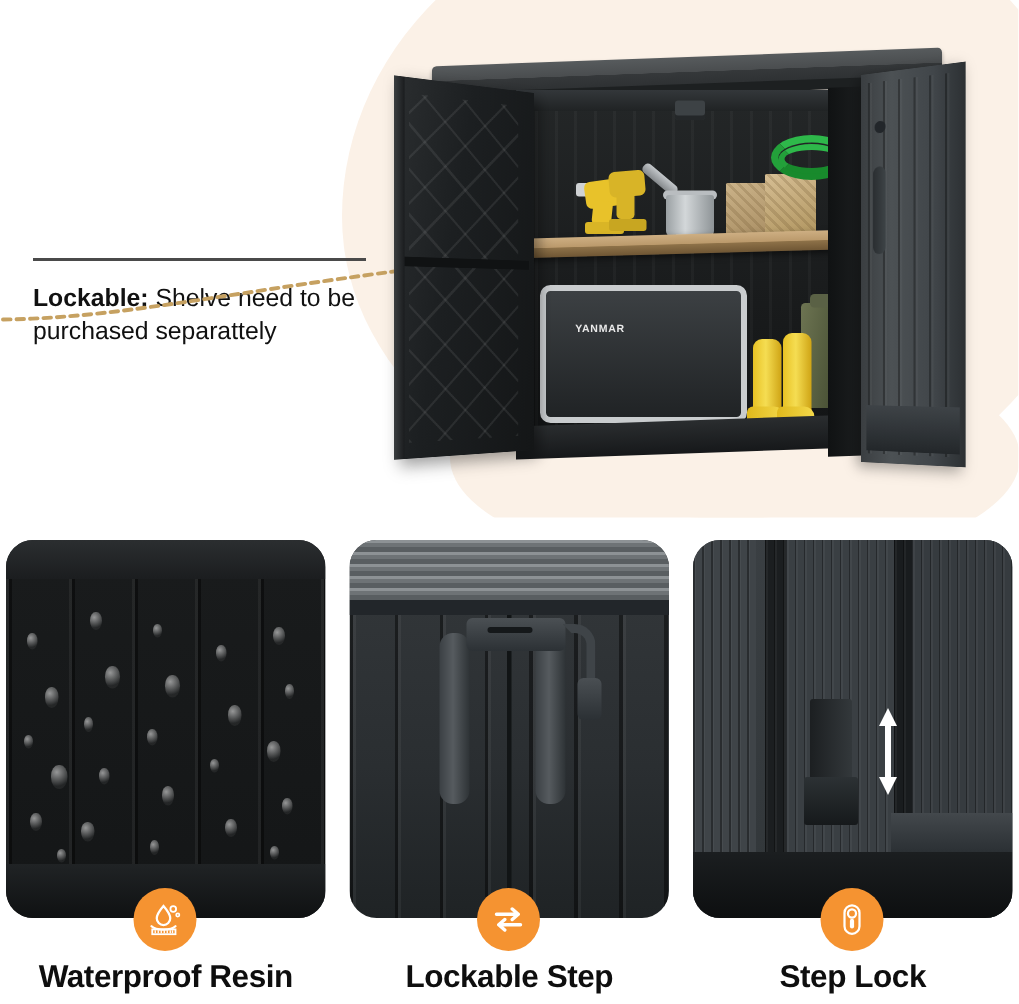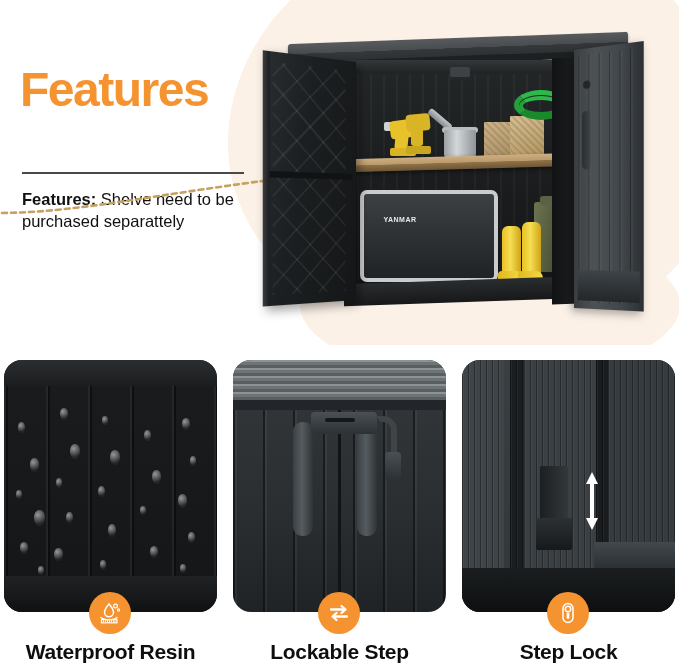--- a/index.html
+++ b/index.html
@@ -420,27 +420,26 @@
 </style>
 </head>
 <body>
 
 <div id="hero">
 
   <div class="cream-blob"></div>
   <div class="cream-blob-2"></div>
 
   <div class="headline">
-    <span class="l2">Features</span>
   </div>
 
   <div class="rule"></div>
 
   <p class="attention">
-    <b>Features:</b><span> Shelve need to be purchased separattely</span>
+    <b>Lockable:</b><span> Shelve need to be purchased separattely</span>
   </p>
 
   <svg class="leader" viewBox="0 0 679 345">
     <path d="M 2 213 C 90 212 170 190 338 172" fill="none" stroke="#c6a161" stroke-width="2.6" stroke-dasharray="5 4" stroke-linecap="round"></path>
   </svg>
 
   <div class="product">
 
     <div class="roof"></div>
     <div class="roof-edge"></div>

